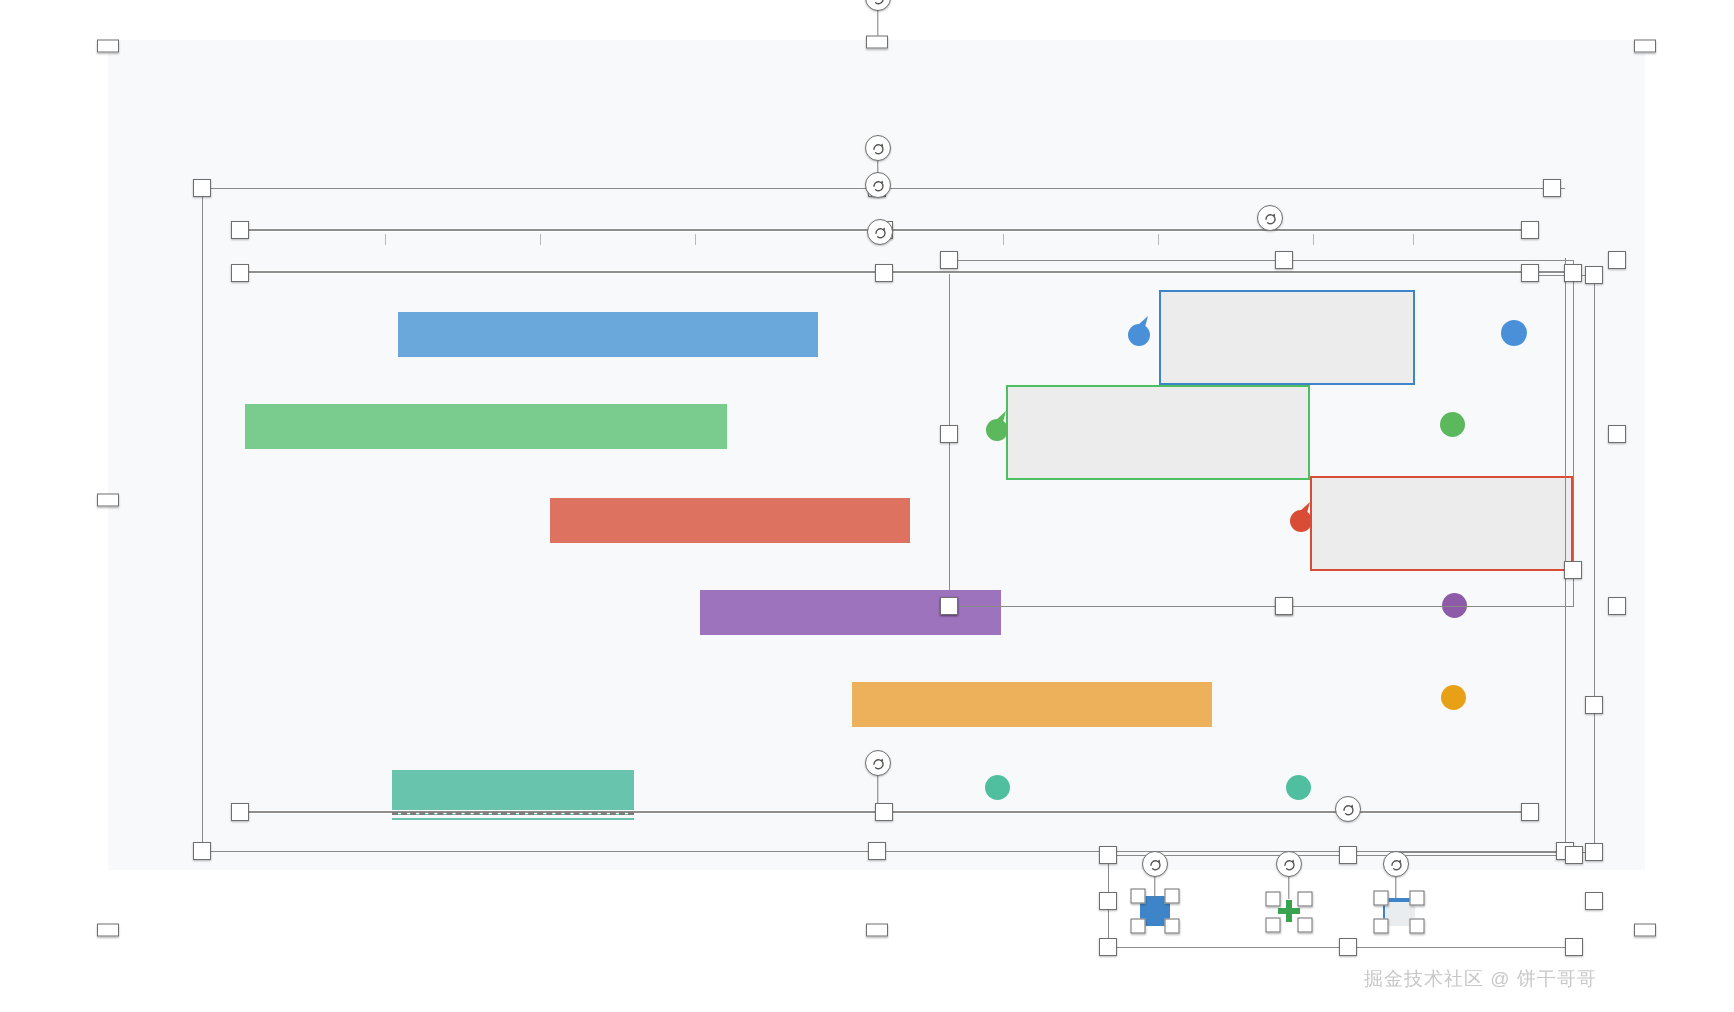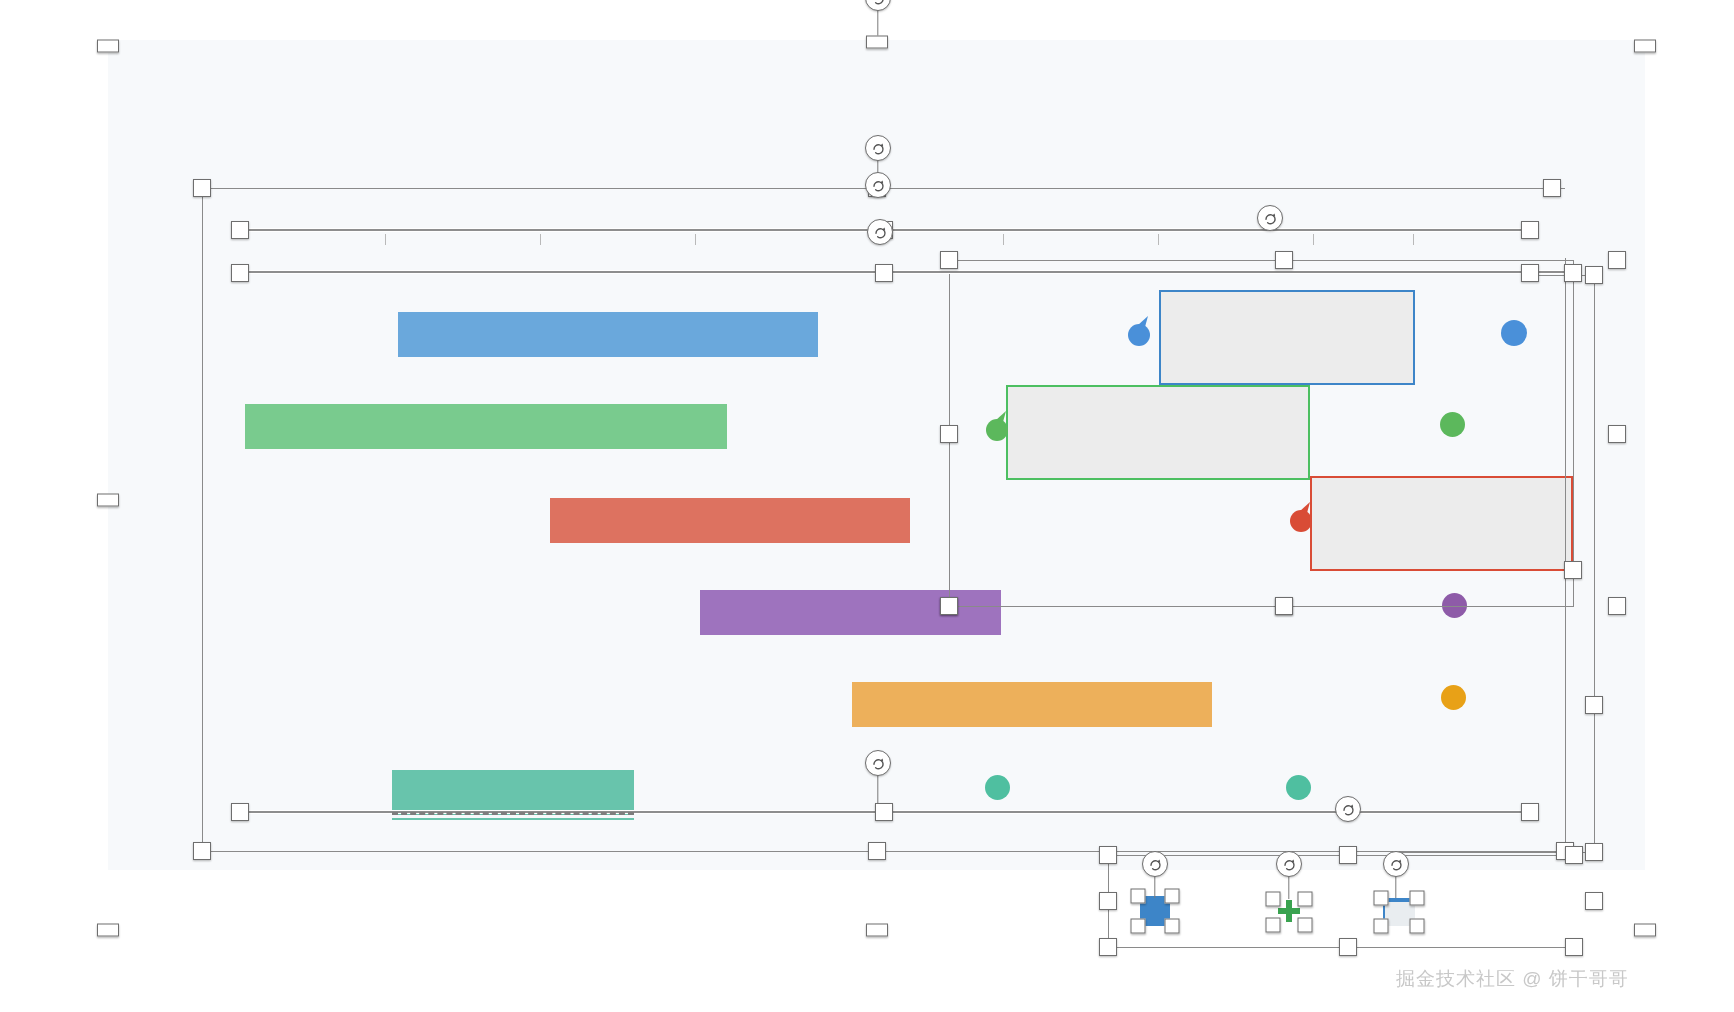--- a/index.html
+++ b/index.html
@@ -330,15 +330,15 @@
   <div class="handle" style="left:1574px; top:855px;"></div>
   <div class="handle" style="left:1108px; top:901px;"></div>
   <div class="handle" style="left:1594px; top:901px;"></div>
   <div class="handle" style="left:1108px; top:947px;"></div>
   <div class="handle" style="left:1348px; top:947px;"></div>
   <div class="handle" style="left:1574px; top:947px;"></div>
 
   <div class="handle" style="left:949px; top:606px;"></div>
   <div class="handle" style="left:1284px; top:606px;"></div>
 
-  <div class="watermark" style="left:1396px; top:966px;">掘金技术社区 @ 饼干哥哥</div>
+  <div class="watermark" style="left:1364px; top:966px;">掘金技术社区 @ 饼干哥哥</div>
 
 </div>
 
 </body></html>

